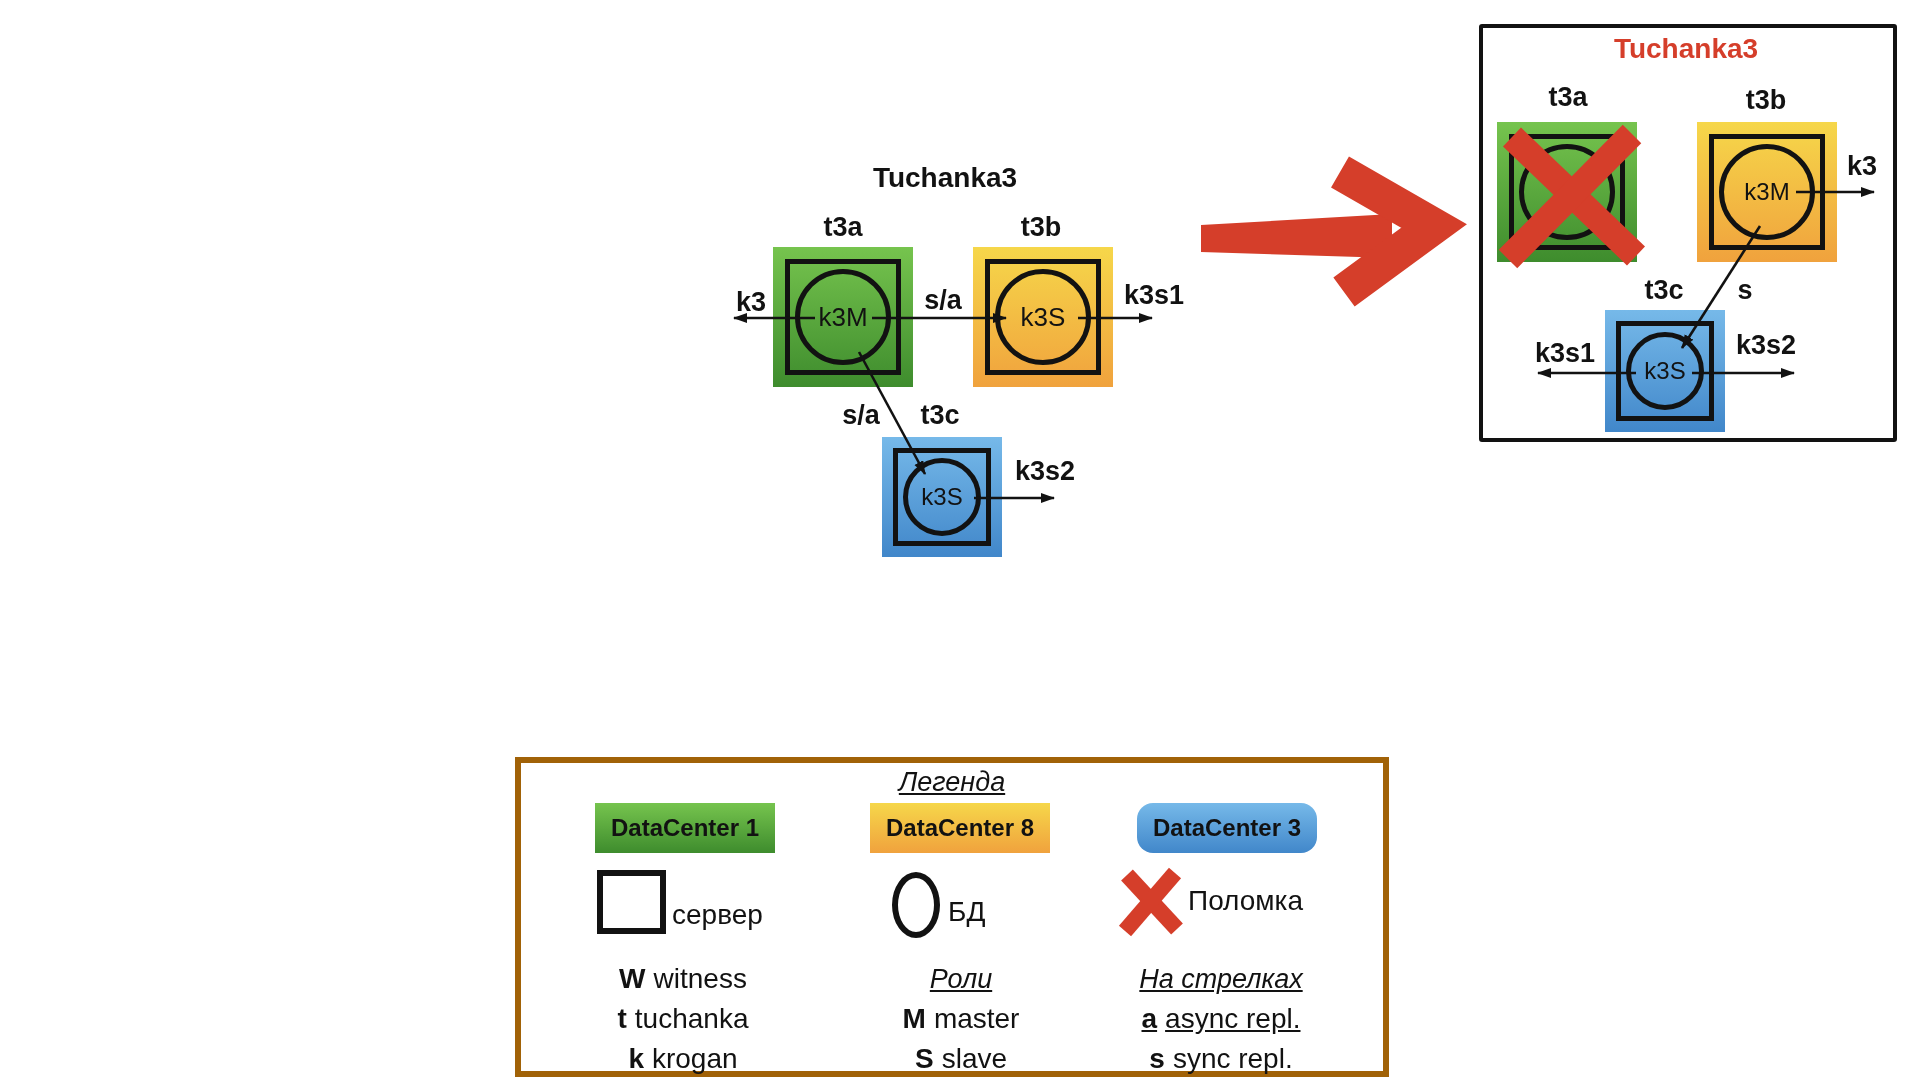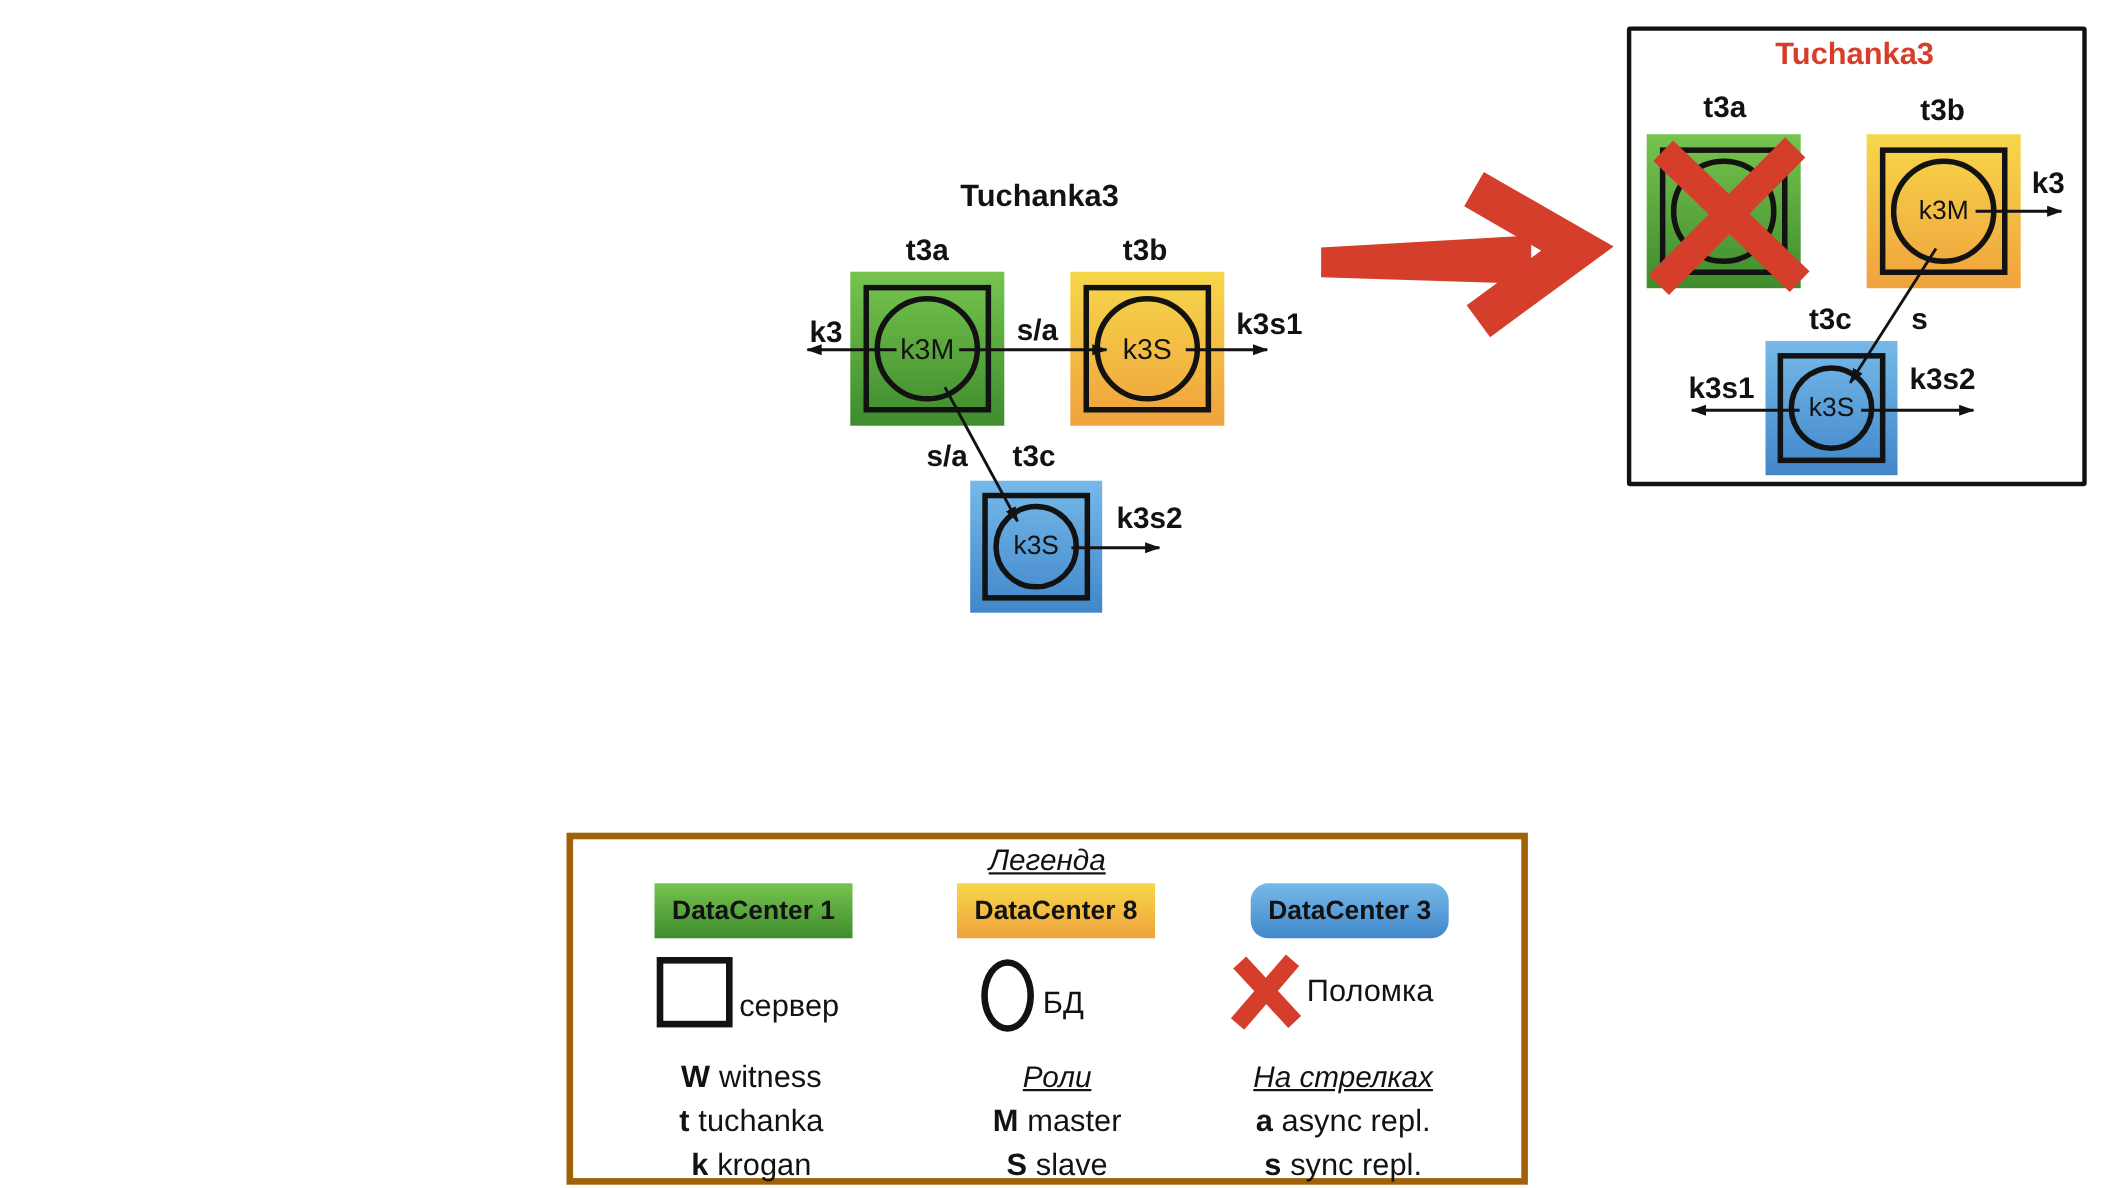--- a/index.html
+++ b/index.html
@@ -141,21 +141,21 @@
 
     <div class="lhead" style="left:440px;top:201px;">Роли</div>
     <div class="lrow" style="left:440px;top:240px;">
       <b>M</b><span>master</span>
     </div>
     <div class="lrow" style="left:440px;top:280px;">
       <b>S</b><span>slave</span>
     </div>
 
     <div class="lhead" style="left:700px;top:201px;text-align:right;">На стрелках</div>
-    <div class="lrow" style="left:700px;top:240px;">
+    <div class="lrow" style="left:700px;top:240px;text-decoration:underline;">
       <b>a</b><span>async repl.</span>
     </div>
     <div class="lrow" style="left:700px;top:280px;">
       <b>s</b><span>sync repl.</span>
     </div>
   </div>
 
   <svg class="overlay" width="1920" height="1080" viewBox="0 0 1920 1080">
     <defs>
       <marker id="ah" markerWidth="16" markerHeight="12" refX="13" refY="5" orient="auto" markerUnits="userSpaceOnUse">

